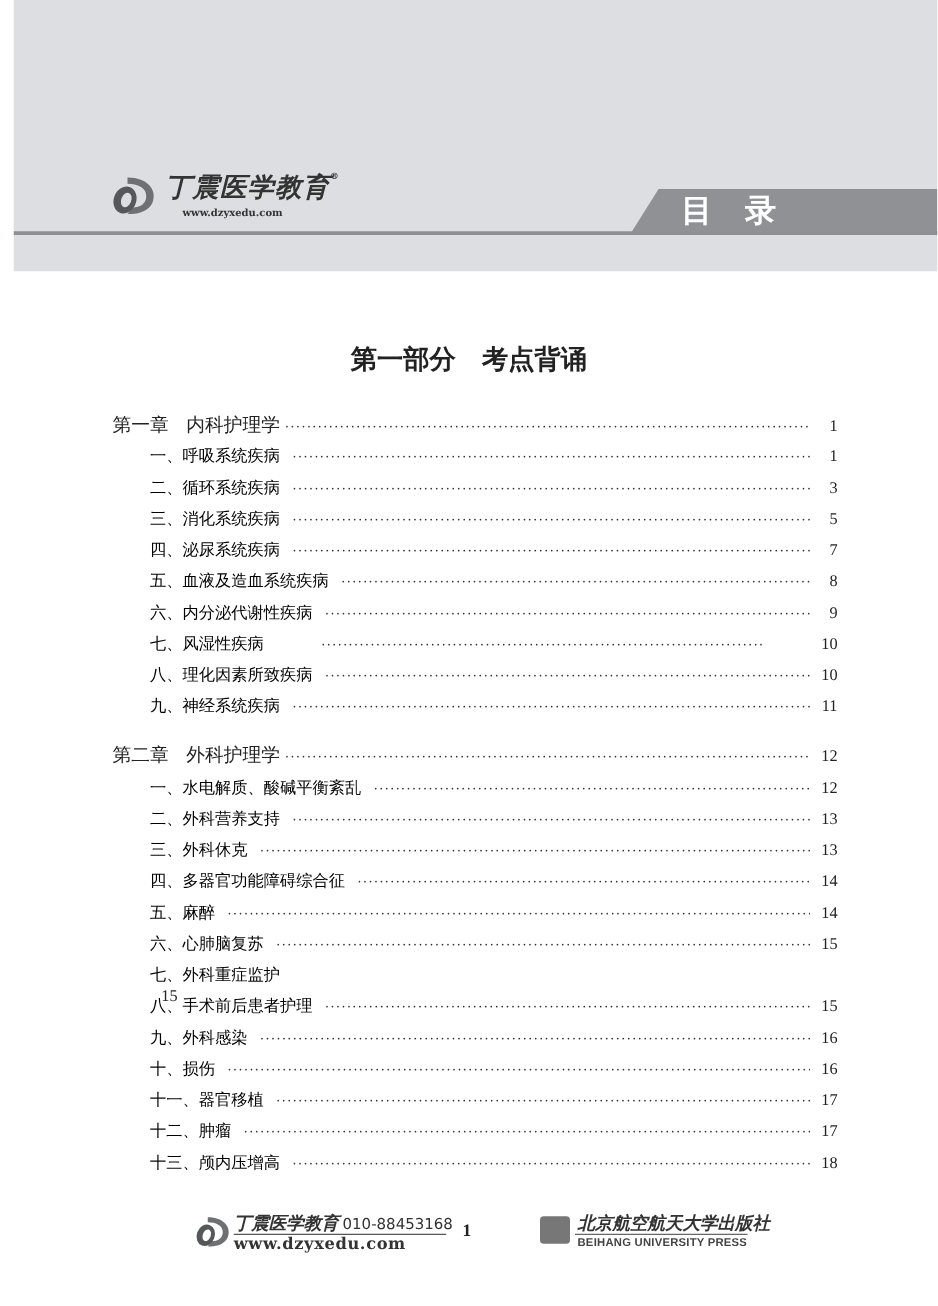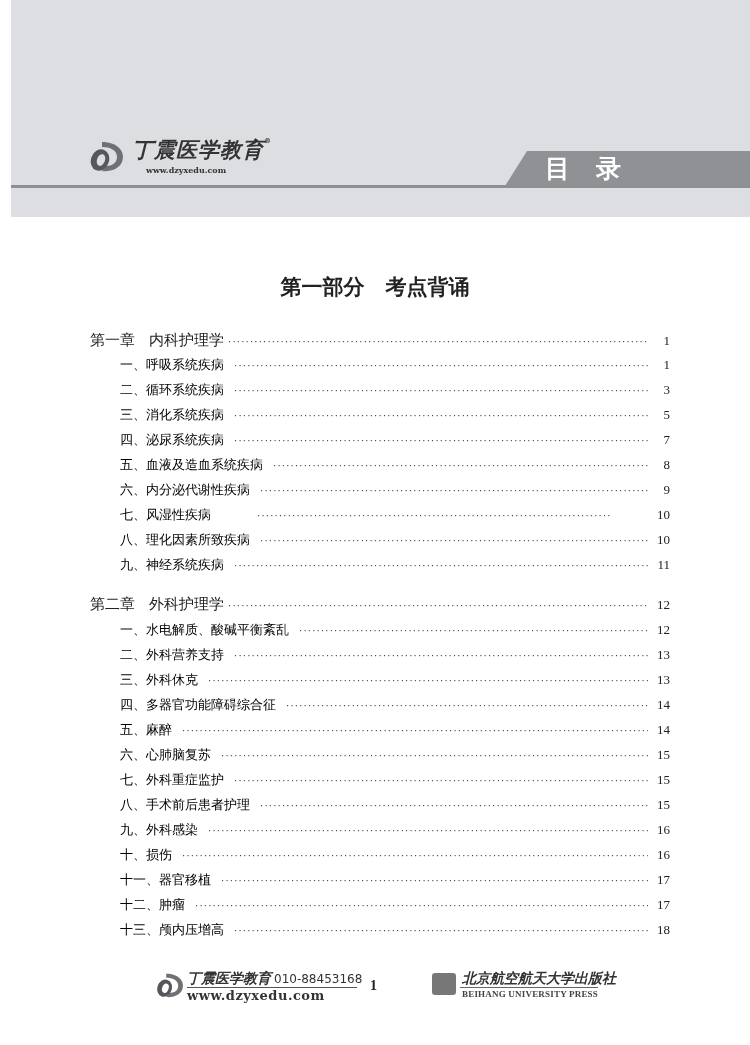--- a/index.html
+++ b/index.html
@@ -61,21 +61,21 @@
   .footer { position: absolute; left: 0; top: 968px; width: 750px; height: 40px; }
   .f-logo-mark { position: absolute; left: 155px; top: 2px; width: 32px; height: 30px; }
   .f-cn { position: absolute; left: 187px; top: 2px; font-size: 14px; font-weight: bold; font-style: italic; color: #333; font-family: "DejaVu Serif", serif; }
   .f-phone { position: absolute; left: 274px; top: 4px; font-size: 12px; color: #333; font-family: "DejaVu Sans", sans-serif; }
   .f-rule { position: absolute; left: 187px; top: 19px; width: 170px; height: 1px; background: #555; }
   .f-url { position: absolute; left: 187px; top: 20px; font-size: 13px; font-weight: bold; color: #333; font-family: "DejaVu Serif", serif; letter-spacing: 0.5px; }
   .f-page { position: absolute; left: 370px; top: 10px; font-size: 14px; font-weight: bold; font-family: "Liberation Serif", serif; }
   .f-press-icon { position: absolute; left: 432px; top: 5px; width: 24px; height: 22px; background: #777; border-radius: 3px; }
   .f-press-cn { position: absolute; left: 462px; top: 2px; font-size: 14px; font-weight: bold; font-style: italic; color: #333; font-family: "DejaVu Serif", serif; }
   .f-press-rule { position: absolute; left: 460px; top: 19px; width: 138px; height: 1px; background: #666; }
-  .f-press-en { position: absolute; left: 462px; top: 21px; font-size: 9px; font-weight: bold; color: #444; font-family: Liberation Serif, serif; letter-spacing: 0.2px; }
+  .f-press-en { position: absolute; left: 462px; top: 21px; font-size: 9px; font-weight: bold; color: #444; font-family: Liberation Sans, sans-serif; letter-spacing: 0.2px; }
 </style>
 </head>
 <body>
 
 <div class="header">
   <div class="header-line"></div>
   <div class="header-tab"></div>
 </div>
 <div class="header-tab-text">目录</div>
 
@@ -170,21 +170,21 @@
     <div class="row section" style="top: 391px;">
       <span class="lbl">五、麻醉</span>
       <span class="dots"></span>
       <span class="pg">14</span>
     </div>
     <div class="row section" style="top: 416px;">
       <span class="lbl">六、心肺脑复苏</span>
       <span class="dots"></span>
       <span class="pg">15</span>
     </div>
-    <div class="row section" style="top: 441px;">
+    <div class="row section" style="top: 441px; flex-direction: column;">
       <span class="lbl">七、外科重症监护</span>
       <span class="dots"></span>
       <span class="pg">15</span>
     </div>
     <div class="row section" style="top: 466px;">
       <span class="lbl">八、手术前后患者护理</span>
       <span class="dots"></span>
       <span class="pg">15</span>
     </div>
     <div class="row section" style="top: 491px; justify-content: space-between;">

